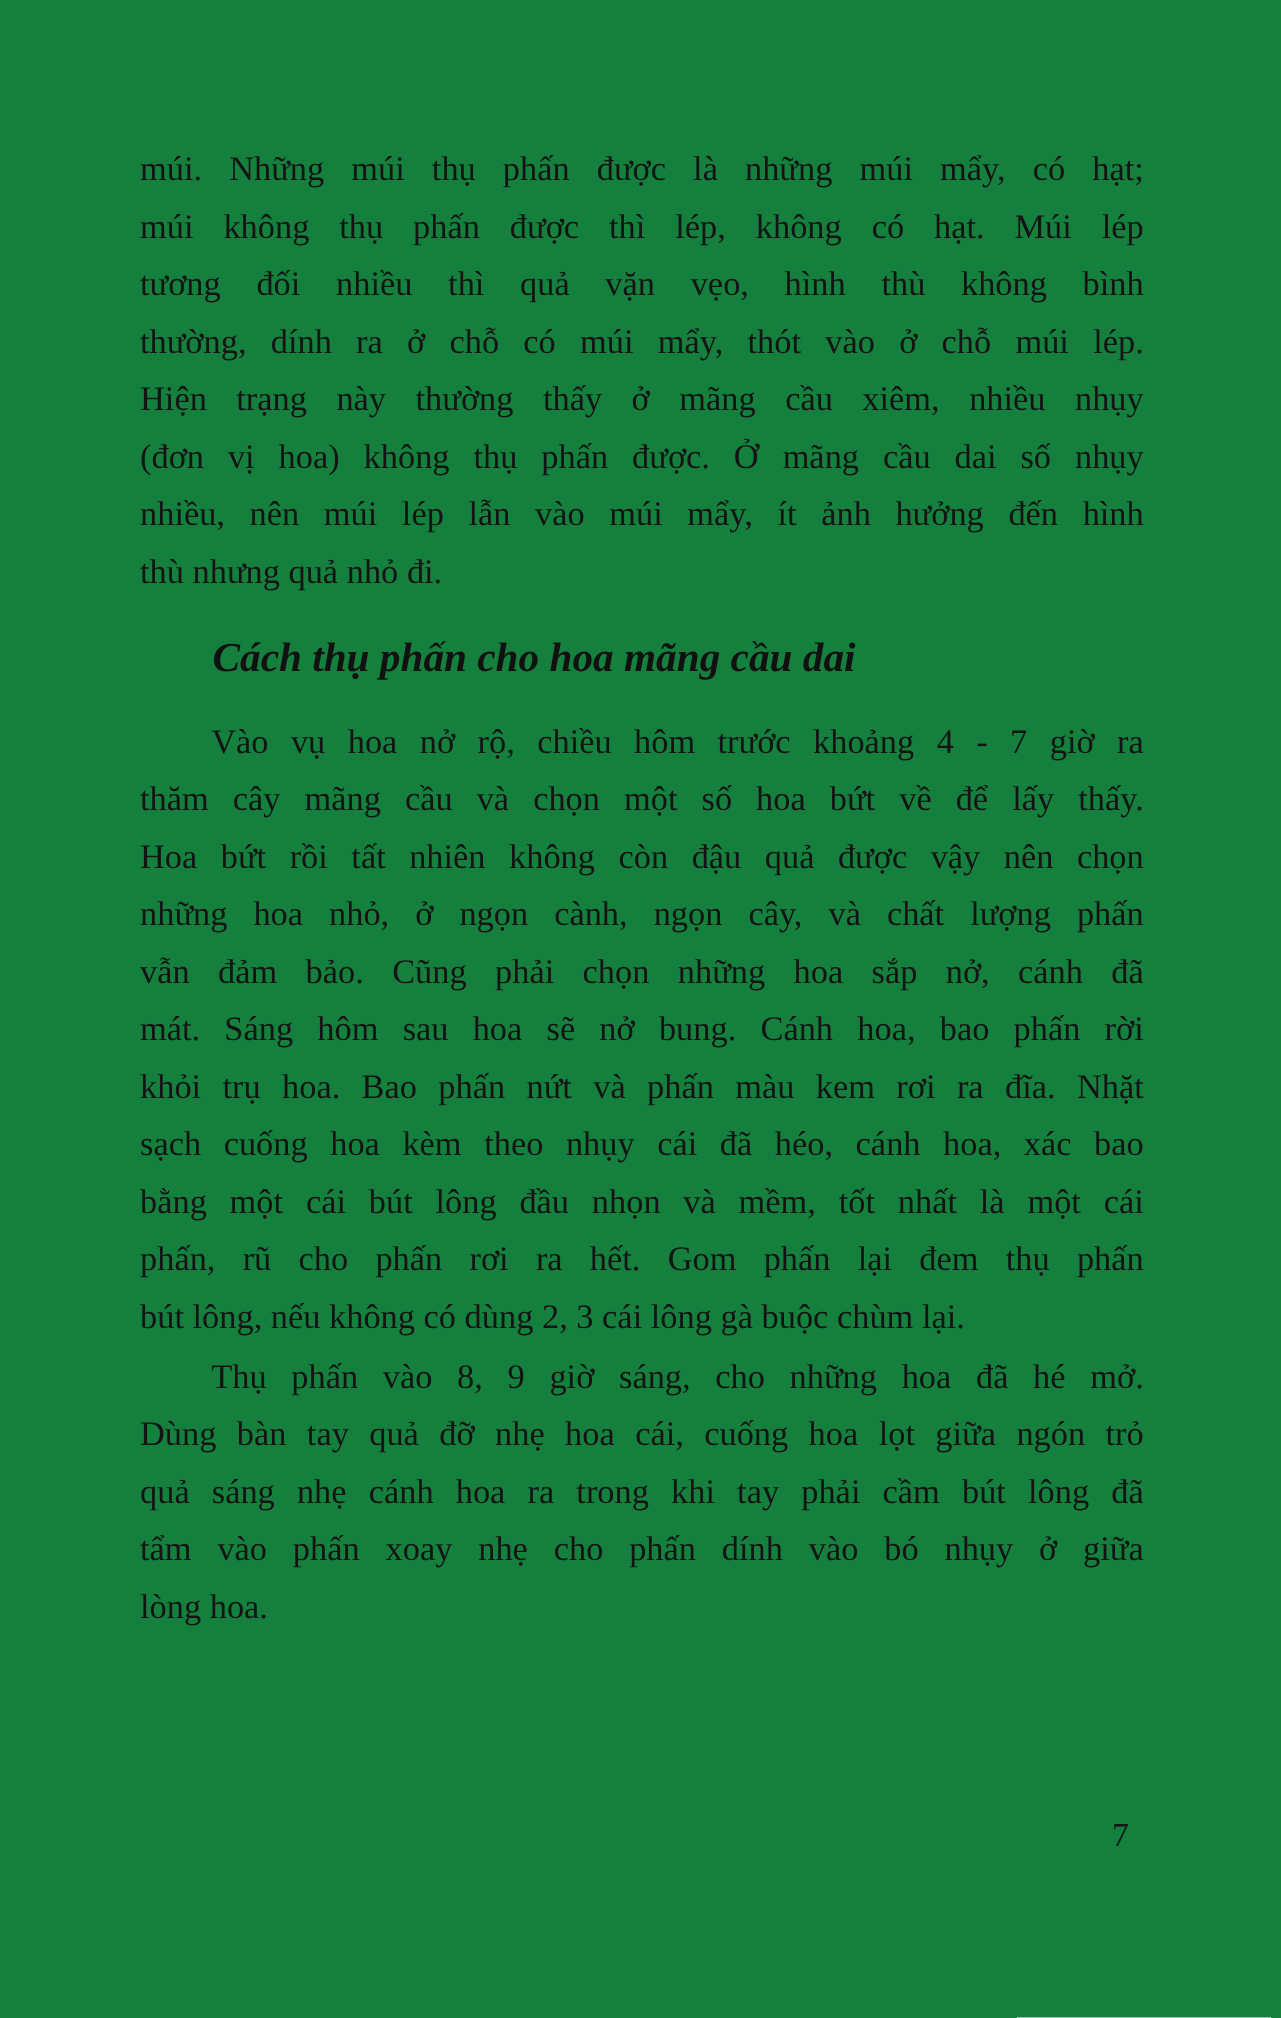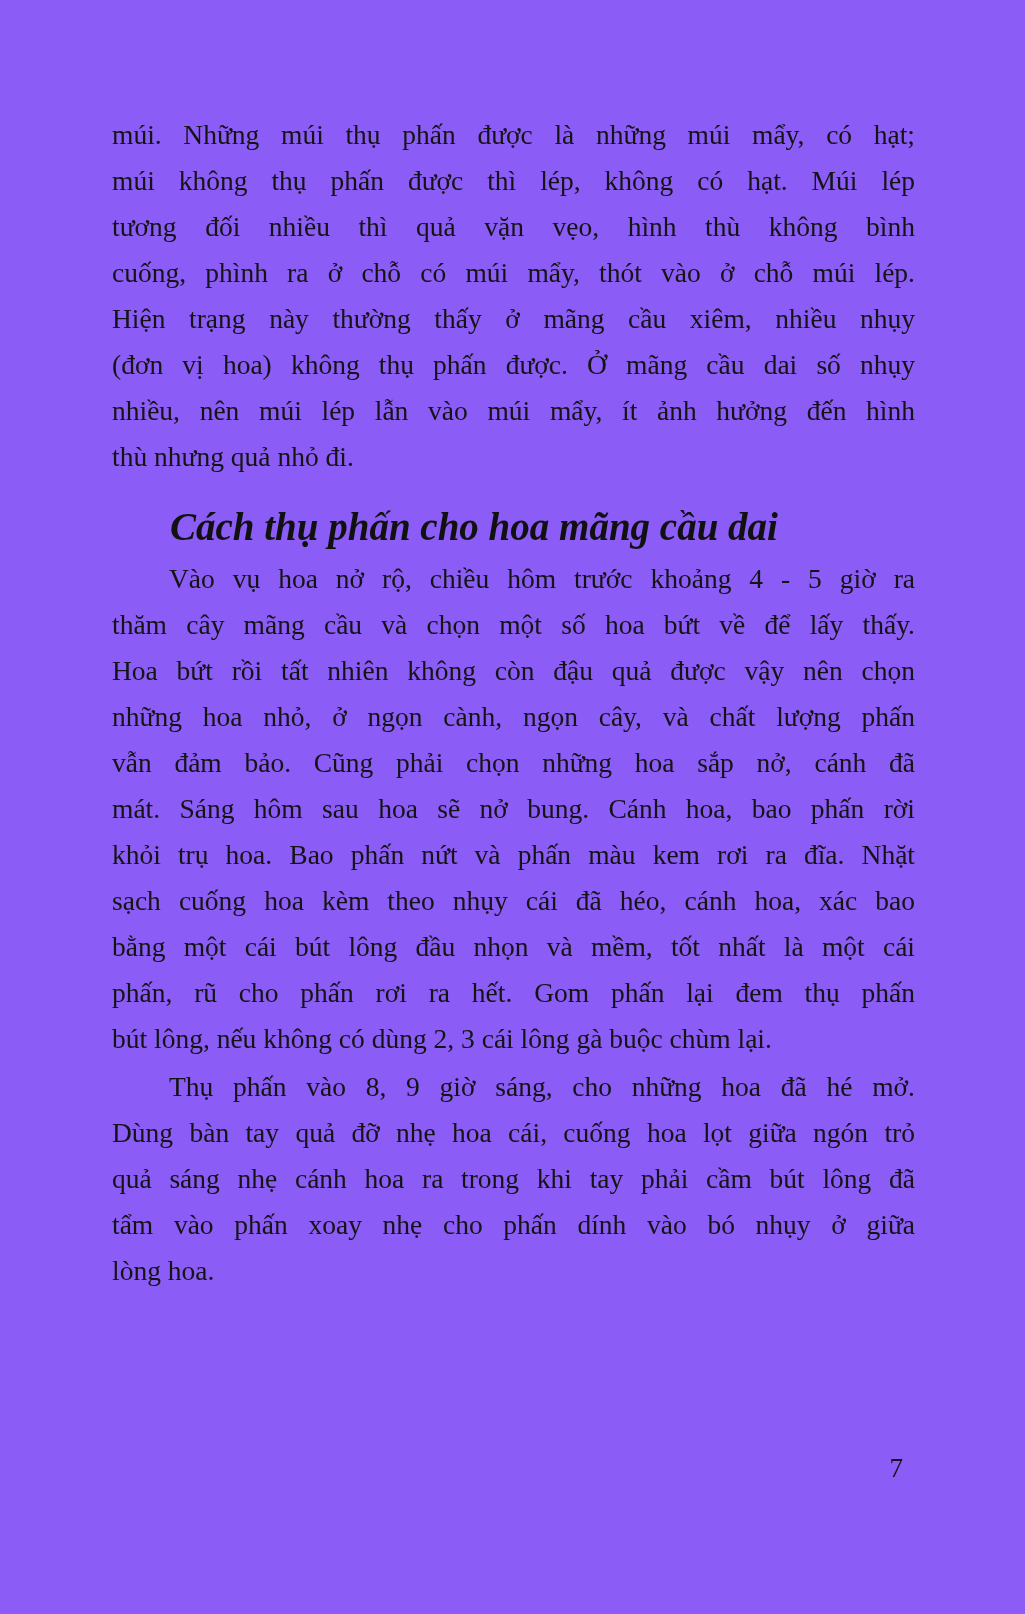--- a/index.html
+++ b/index.html
@@ -7,21 +7,21 @@
     width: 1025px;
     height: 1614px;
     background: #ffffff;
     font-family: "Liberation Serif", serif;
     position: relative;
     overflow: hidden;
   }
   .page {
     position: absolute;
     inset: 0;
-    background: #8b5cf6;
+    background: #15803d;
     color: #141414;
   }
   .text-block {
     position: absolute;
     left: 112px;
     top: 112px;
     width: 803px;
   }
   .paragraph { margin: 0; }
   .paragraph + .paragraph { margin-top: 2px; }
@@ -36,56 +36,56 @@
     color: #141414;
   }
   .line.last {
     text-align: right;
     text-align-last: left;
   }
   .line.indent {
     text-indent: 57px;
   }
   .heading {
-    font-size: 39px;
+    font-size: 33px;
     font-weight: bold;
     font-style: italic;
     line-height: 46px;
     padding-left: 58px;
     margin-top: 24px;
-    margin-bottom: 6px;
+    margin-bottom: 20px;
     color: #111111;
   }
   .page-number {
     position: absolute;
     right: 122px;
     top: 1452px;
     font-size: 27px;
     line-height: 32px;
     color: #141414;
   }
 </style>
 </head>
 <body>
 
 <div class="page">
   <div class="text-block">
       <div class="paragraph">
         <div class="line">múi. Những múi thụ phấn được là những múi mẩy, có hạt;</div>
         <div class="line">múi không thụ phấn được thì lép, không có hạt. Múi lép</div>
         <div class="line">tương đối nhiều thì quả vặn vẹo, hình thù không bình</div>
-        <div class="line">cuống, phình ra ở chỗ có múi mẩy, thót vào ở chỗ múi lép.</div>
+        <div class="line">thường, dính ra ở chỗ có múi mẩy, thót vào ở chỗ múi lép.</div>
         <div class="line">Hiện trạng này thường thấy ở mãng cầu xiêm, nhiều nhụy</div>
         <div class="line">(đơn vị hoa) không thụ phấn được. Ở mãng cầu dai số nhụy</div>
         <div class="line">nhiều, nên múi lép lẫn vào múi mẩy, ít ảnh hưởng đến hình</div>
         <div class="line last">thù nhưng quả nhỏ đi.</div>
       </div>
       <div class="heading">Cách thụ phấn cho hoa mãng cầu dai</div>
       <div class="paragraph">
-        <div class="line indent">Vào vụ hoa nở rộ, chiều hôm trước khoảng 4 - 5 giờ ra</div>
+        <div class="line indent">Vào vụ hoa nở rộ, chiều hôm trước khoảng 4 - 7 giờ ra</div>
         <div class="line">thăm cây mãng cầu và chọn một số hoa bứt về để lấy thấy.</div>
         <div class="line">Hoa bứt rồi tất nhiên không còn đậu quả được vậy nên chọn</div>
         <div class="line">những hoa nhỏ, ở ngọn cành, ngọn cây, và chất lượng phấn</div>
         <div class="line">vẫn đảm bảo. Cũng phải chọn những hoa sắp nở, cánh đã</div>
         <div class="line">mát. Sáng hôm sau hoa sẽ nở bung. Cánh hoa, bao phấn rời</div>
         <div class="line">khỏi trụ hoa. Bao phấn nứt và phấn màu kem rơi ra đĩa. Nhặt</div>
         <div class="line">sạch cuống hoa kèm theo nhụy cái đã héo, cánh hoa, xác bao</div>
         <div class="line">bằng một cái bút lông đầu nhọn và mềm, tốt nhất là một cái</div>
         <div class="line">phấn, rũ cho phấn rơi ra hết. Gom phấn lại đem thụ phấn</div>
         <div class="line last">bút lông, nếu không có dùng 2, 3 cái lông gà buộc chùm lại.</div>

